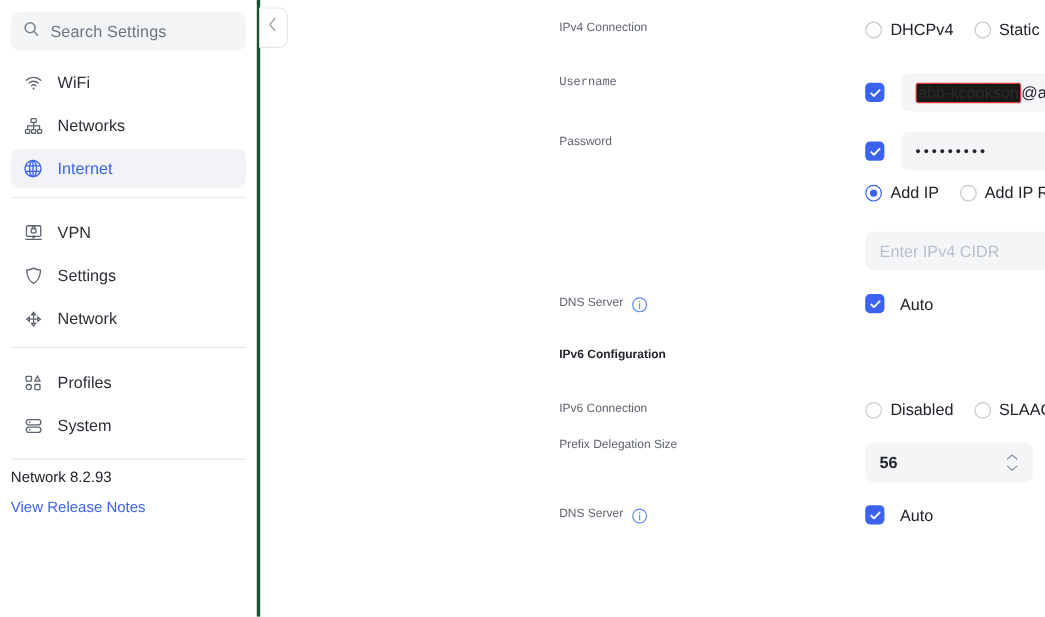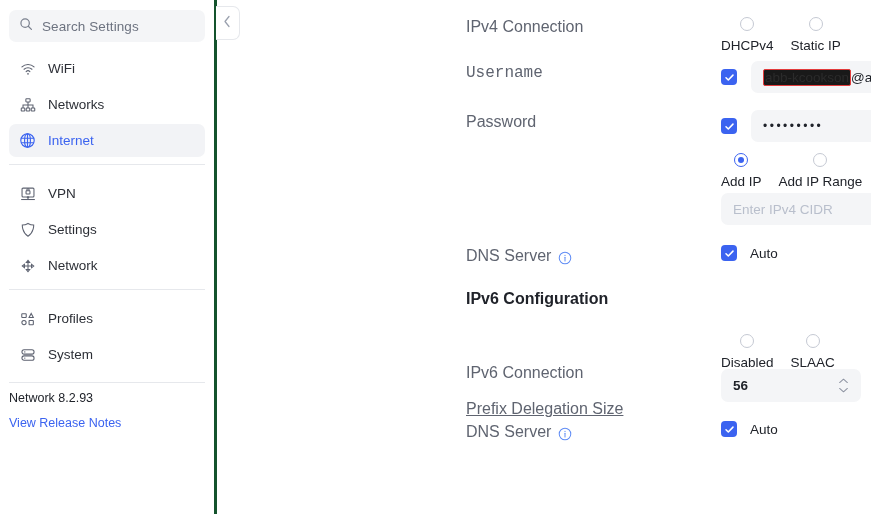--- a/index.html
+++ b/index.html
@@ -75,37 +75,36 @@
     border-left: none;
     border-radius: 0 7px 7px 0;
     display: flex; align-items: center; justify-content: center;
     color: #9aa0ae;
     cursor: pointer;
     z-index: 4;
   }
   .lbl {
     position: absolute;
     left: 249px;
-    font-size: 16px;
+    font-size: 10px;
     color: #5f6470;
     white-space: nowrap;
-    display: flex; align-items: flex-end; gap: 7px;
+    display: flex; align-items: flex-start; gap: 7px;
   }
   .lbl.strong { color: #20232a; font-weight: bold; }
   .ctl { position: absolute; left: 504px; }
 
   
   .radio-set { display: flex; align-items: center; gap: 0; }
   .radio {
     display: flex; align-items: center; gap: 7px;
     font-size: 13.5px; color: #20232a;
     cursor: pointer;
     margin-right: 17px;
     white-space: nowrap;
-    flex-direction: column;
   }
   .radio .dot {
     width: 14px; height: 14px;
     border-radius: 50%;
     border: 1.4px solid #c5c9d3;
     background: #fff;
     flex: 0 0 14px;
     position: relative;
   }
   .radio.on .dot { border-color: #3b63f0; }
@@ -377,38 +376,38 @@
             <polyline points="2.2,6.3 4.7,8.7 9.8,3.4"></polyline>
           </svg>
       </span>
       <span class="t">Auto</span>
     </div>
 
     <div class="lbl strong" style="top:290px;">
       <span>IPv6 Configuration</span>
     </div>
 
-    <div class="lbl" style="top:335px;margin-top:29px;">
+    <div class="lbl" style="top:335px;">
       <span>IPv6 Connection</span>
     </div>
     <div class="ctl" style="top:334px;">
       <div class="radio-set">
         <div class="radio">
           <span class="dot"></span>
           <span>Disabled</span>
         </div>
         <div class="radio">
           <span class="dot"></span>
           <span>SLAAC</span>
         </div>
 
       </div>
     </div>
 
-    <div class="lbl" style="top:400px;text-decoration:underline;">
+    <div class="lbl" style="top:365px;">
       <span>Prefix Delegation Size</span>
     </div>
     <div class="ctl" style="top:369px;">
       <span class="field" style="width:140px; height:33px;font-weight:bold;">
         <span>56</span>
         <span class="stepper-arrows">
           <svg width="11" height="6" viewBox="0 0 12 7" fill="none" stroke="currentColor" stroke-width="1.2" stroke-linecap="round" stroke-linejoin="round">
               <polyline points="1.5,5.3 6,1.4 10.5,5.3"></polyline>
             </svg>
           <svg width="11" height="6" viewBox="0 0 12 7" fill="none" stroke="currentColor" stroke-width="1.2" stroke-linecap="round" stroke-linejoin="round">

